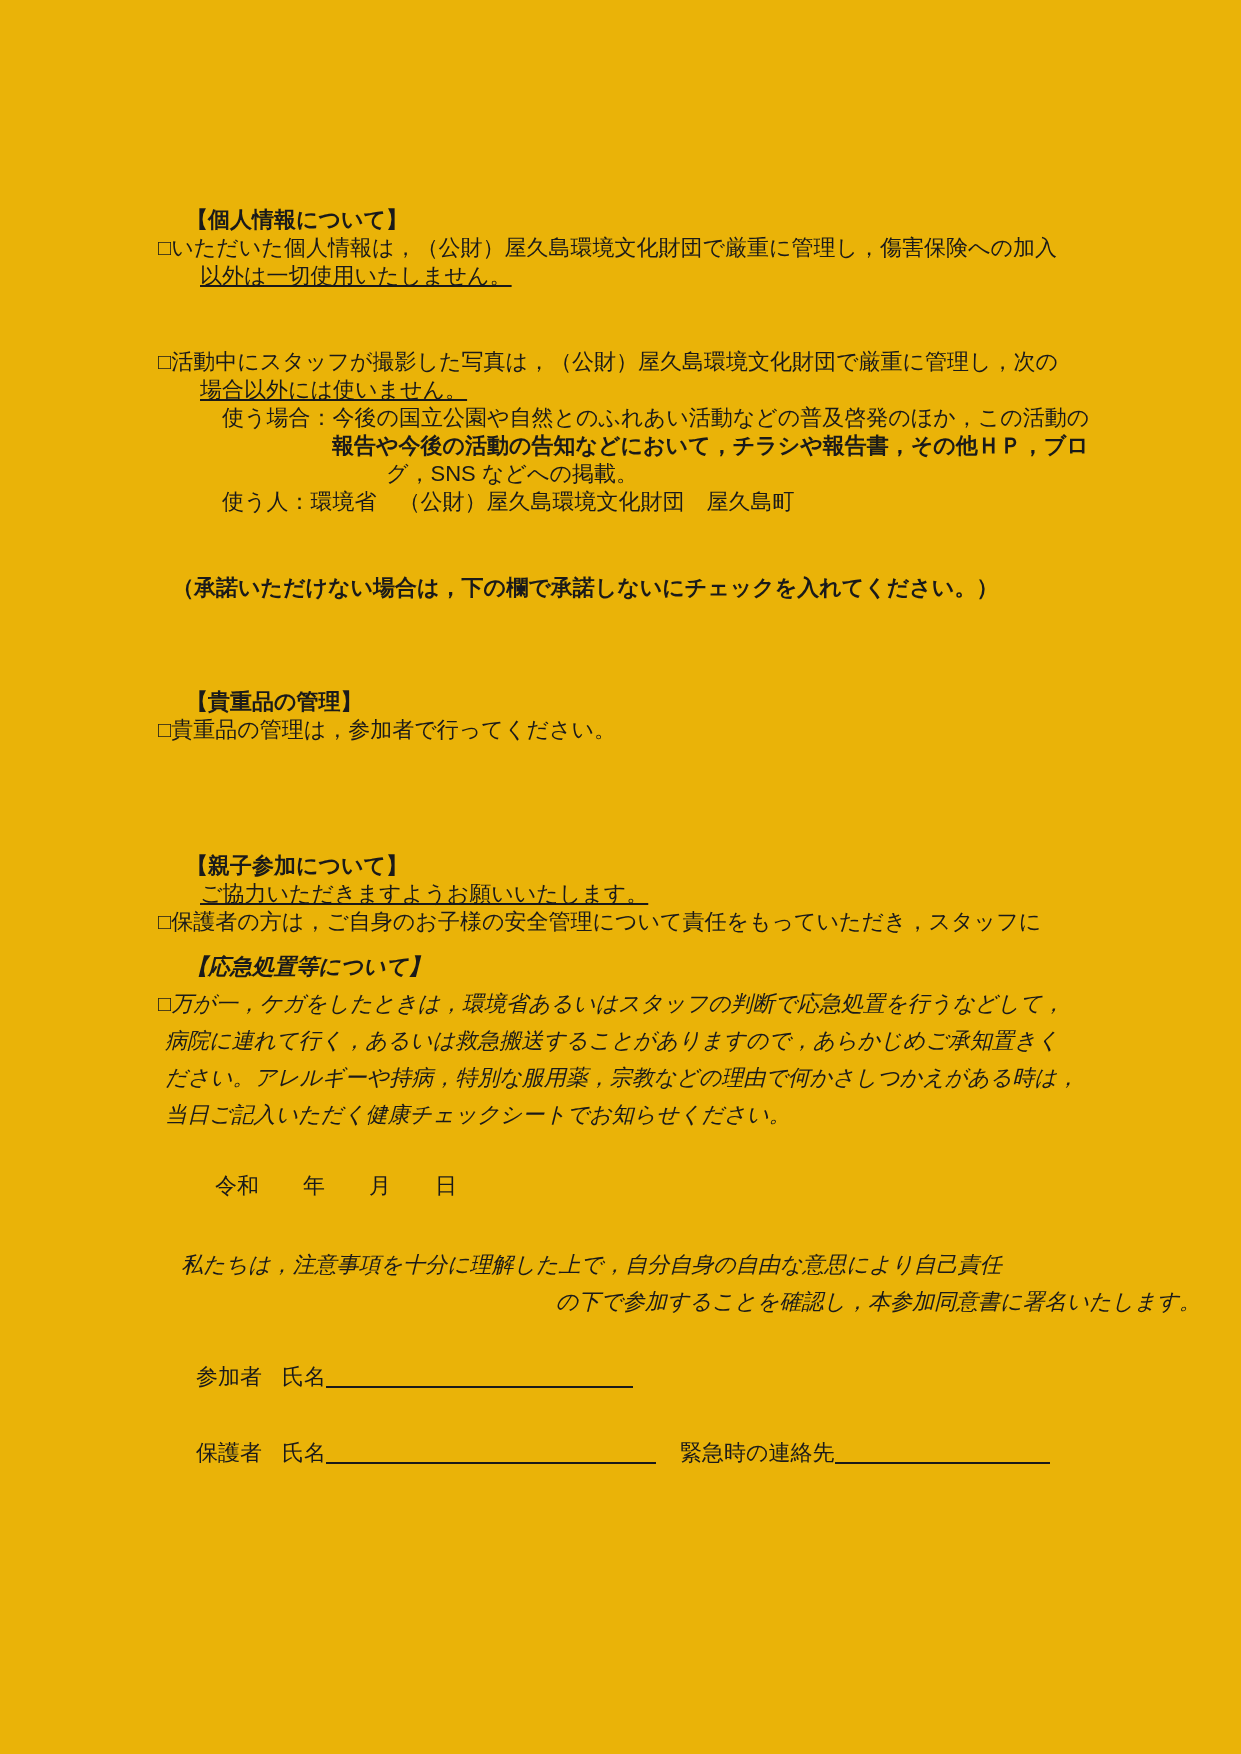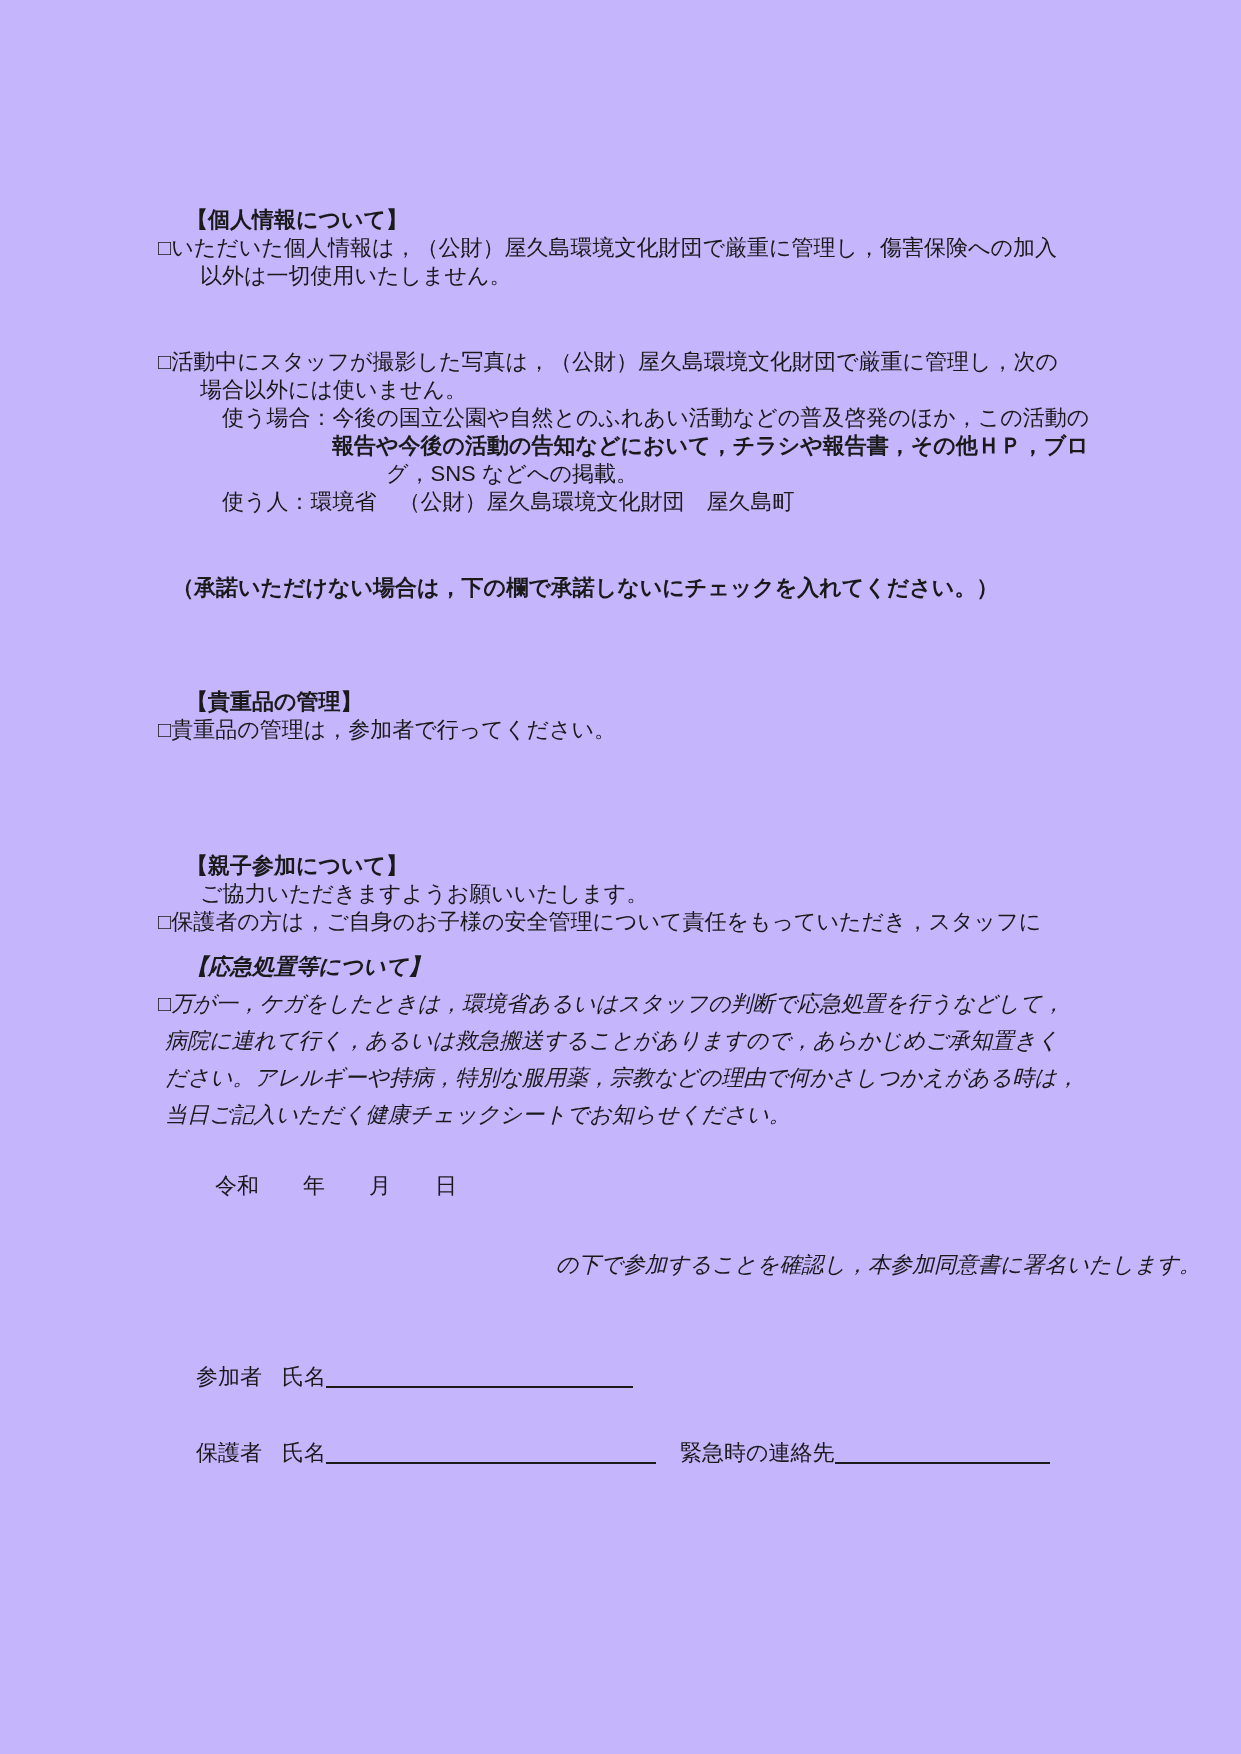--- a/index.html
+++ b/index.html
@@ -1,33 +1,33 @@
 <!DOCTYPE html>
 <html lang="ja"><head>
 <meta charset="utf-8">
 <style>
   html,body { margin:0; padding:0; background:#ffffff; }
   .page {
     position:relative;
     width:1241px; height:1754px;
-    background:#c4b5fd;
+    background:#eab308;
     color:#1a1a1a;
     font-family:"Liberation Sans", sans-serif;
     font-size:22px;
     overflow:hidden;
   }
   .sec { position:absolute; left:158px; right:40px; }
   .line { height:28px; line-height:28px; white-space:nowrap; }
   .wide .line { height:37px; line-height:37px;font-style:italic; }
   .sig .line { height:30px; line-height:30px; }
   .bold { font-weight:bold; }
 
   
   .ind-h    { padding-left:28px; }
-  .ind-wrap { padding-left:42px; }
+  .ind-wrap { padding-left:42px;text-decoration:underline; }
   .ind-use  { padding-left:64px; }
   .ind-use2 { padding-left:174px;font-weight:bold; }
   .ind-use3 { padding-left:228px; }
   .ind-note { padding-left:14px; }
   .ind-fa   { padding-left:7px; }
   .ind-date { padding-left:57px; }
   .ind-p1   { padding-left:23px; }
   .ind-p2   { padding-left:12px;text-align:right; }
   .ind-sig  { padding-left:38px; }
 
@@ -86,20 +86,21 @@
     <div class="line ind-fa">病院に連れて行く，あるいは救急搬送することがありますので，あらかじめご承知置きく</div>
     <div class="line ind-fa">ださい。アレルギーや持病，特別な服用薬，宗教などの理由で何かさしつかえがある時は，</div>
     <div class="line ind-fa">当日ご記入いただく健康チェックシートでお知らせください。</div>
   </section>
 
   <section class="sec" style="top:1172px">
     <div class="line ind-date">令和　　年　　月　　日</div>
   </section>
 
   <section class="sec wide" style="top:1246px">
+    <div class="line ind-p1">私たちは，注意事項を十分に理解した上で，自分自身の自由な意思により自己責任</div>
     <div class="line ind-p2">の下で参加することを確認し，本参加同意書に署名いたします。</div>
   </section>
 
   <section class="sec sig" style="top:1362px">
     <div class="line ind-sig">
       <span>参加者</span><span class="ml-name">氏名</span><span class="fill fill-p"></span>
     </div>
   </section>
 
   <section class="sec sig" style="top:1438px">

